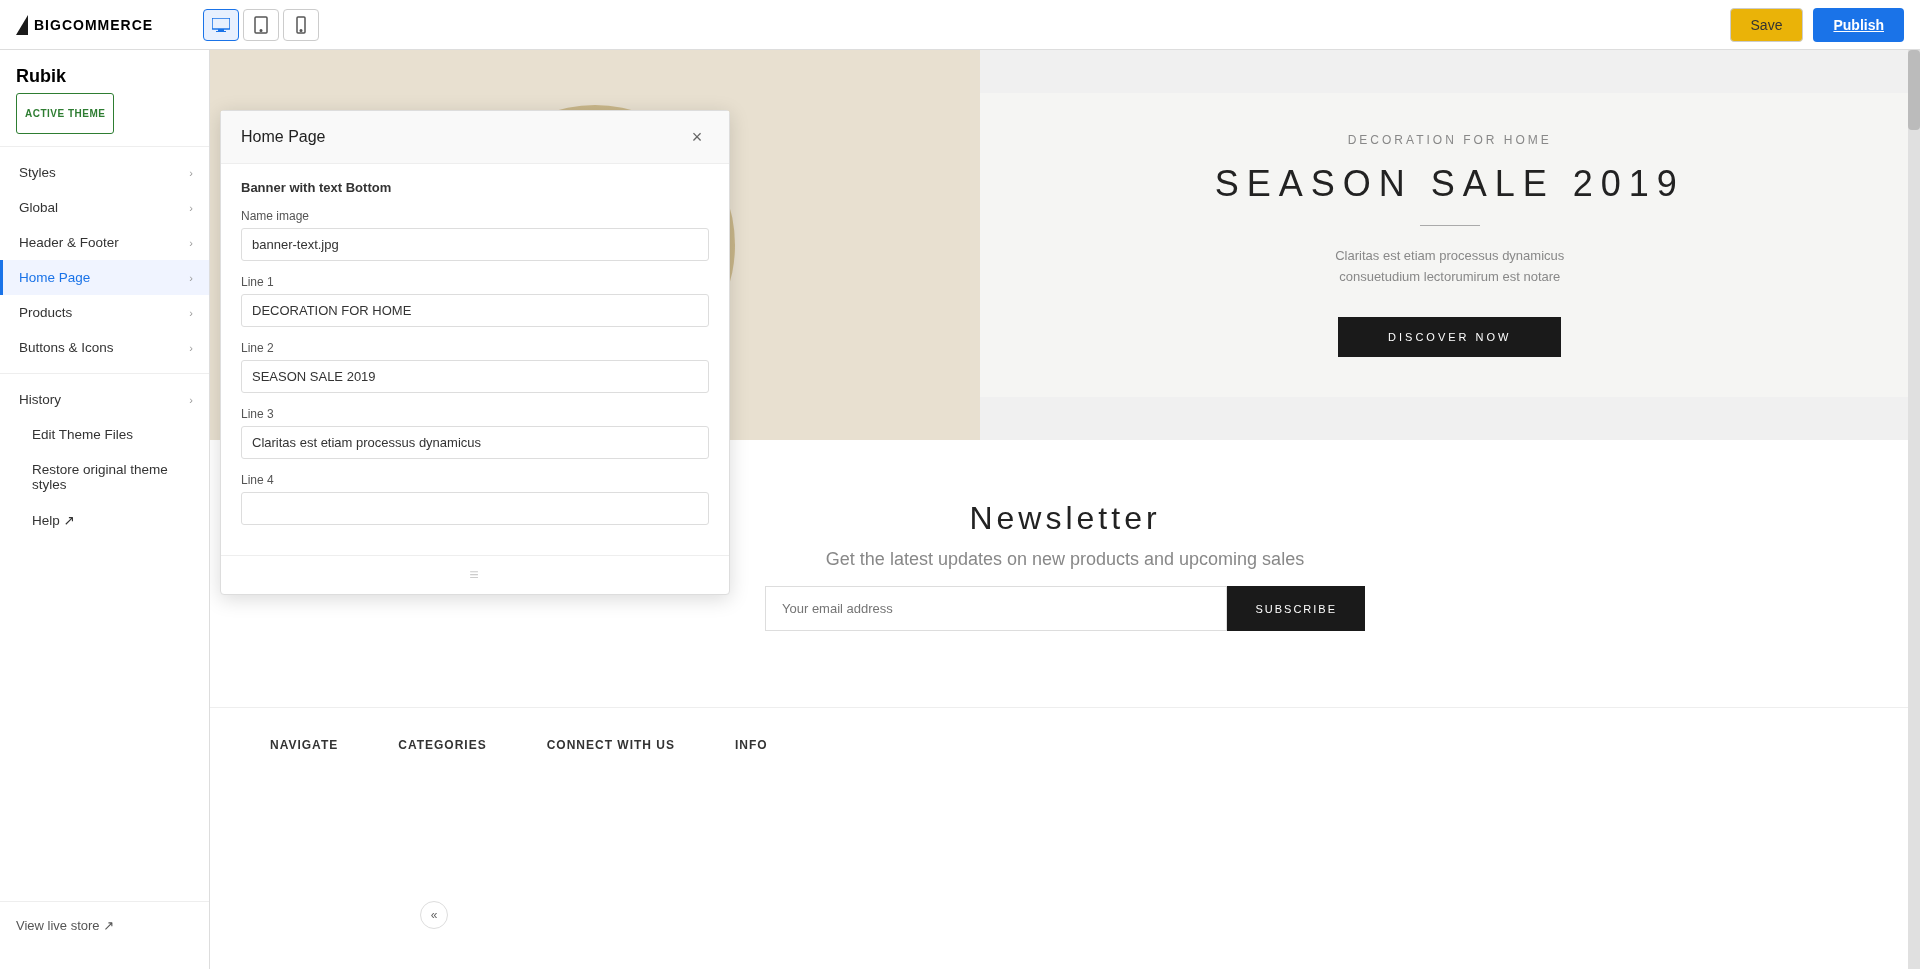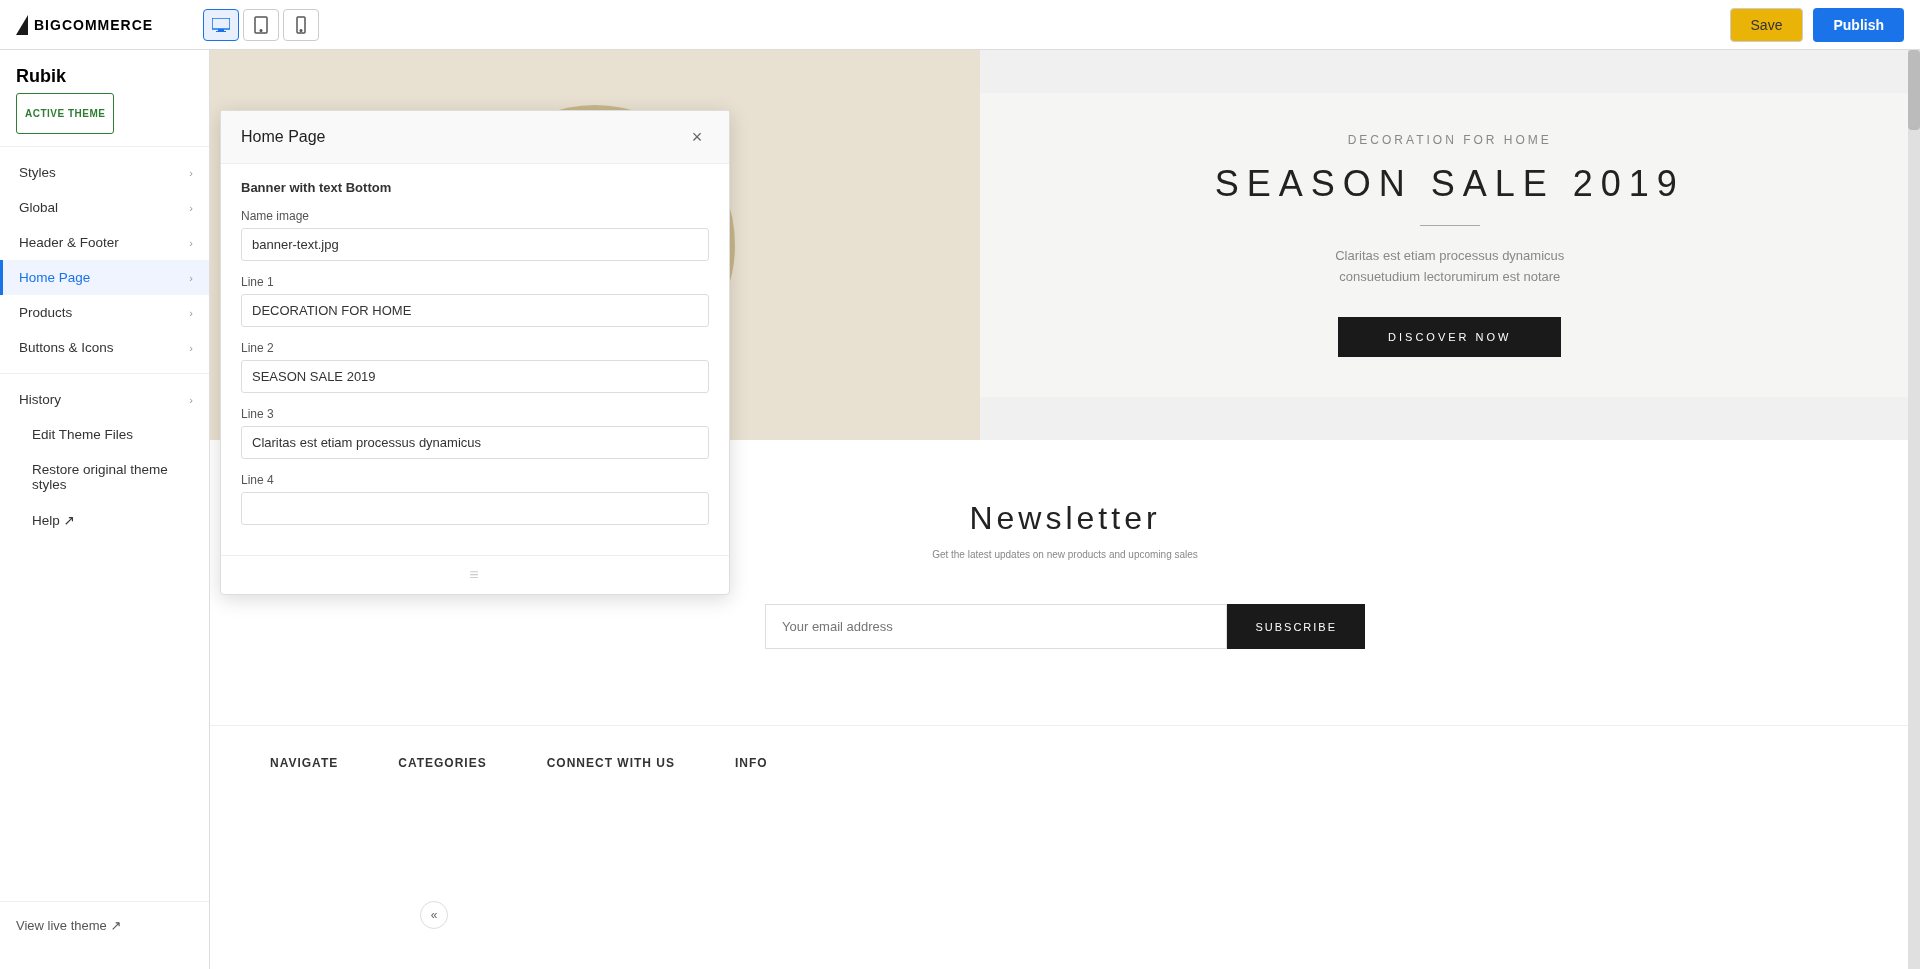--- a/index.html
+++ b/index.html
@@ -49,20 +49,21 @@
     }
     .btn-publish {
       padding: 4px 20px;
       border: none;
       background: #1a73e8;
       color: #fff;
       border-radius: 4px;
       cursor: pointer;
       font-size: 14px;
       font-weight: 600;
+      text-decoration: underline;
     }
 
     
     .main-layout {
       display: flex;
       flex: 1;
       overflow: hidden;
     }
 
     
@@ -228,23 +229,23 @@
       background: #fff;
     }
     .newsletter-title {
       font-size: 32px;
       font-weight: 300;
       letter-spacing: 4px;
       margin-bottom: 12px;
       color: #222;
     }
     .newsletter-desc {
-      font-size: 10px;
+      font-size: 18px;
       color: #888;
-      margin-bottom: 44px;
+      margin-bottom: 16px;
     }
     .newsletter-form {
       display: flex;
       justify-content: center;
       gap: 0;
       max-width: 600px;
       margin: 16px auto;
     }
     .email-input {
       flex: 1;
@@ -452,21 +453,21 @@
       <div class="sidebar-link">
         <span>Restore original theme styles</span>
       </div>
       <div class="sidebar-link">
         <span>Help ↗</span>
       </div>
     </div>
 
     <div style="flex:1"></div>
     <div class="sidebar-footer">
-      <div class="view-live">View live theme ↗</div>
+      <div class="view-live">View live store ↗</div>
     </div>
   </div>
 
   <div class="content-area">
 
     <div class="preview-area">
 
       <div class="banner-section">
         <div class="banner-left">
           <div class="clock-visual">

